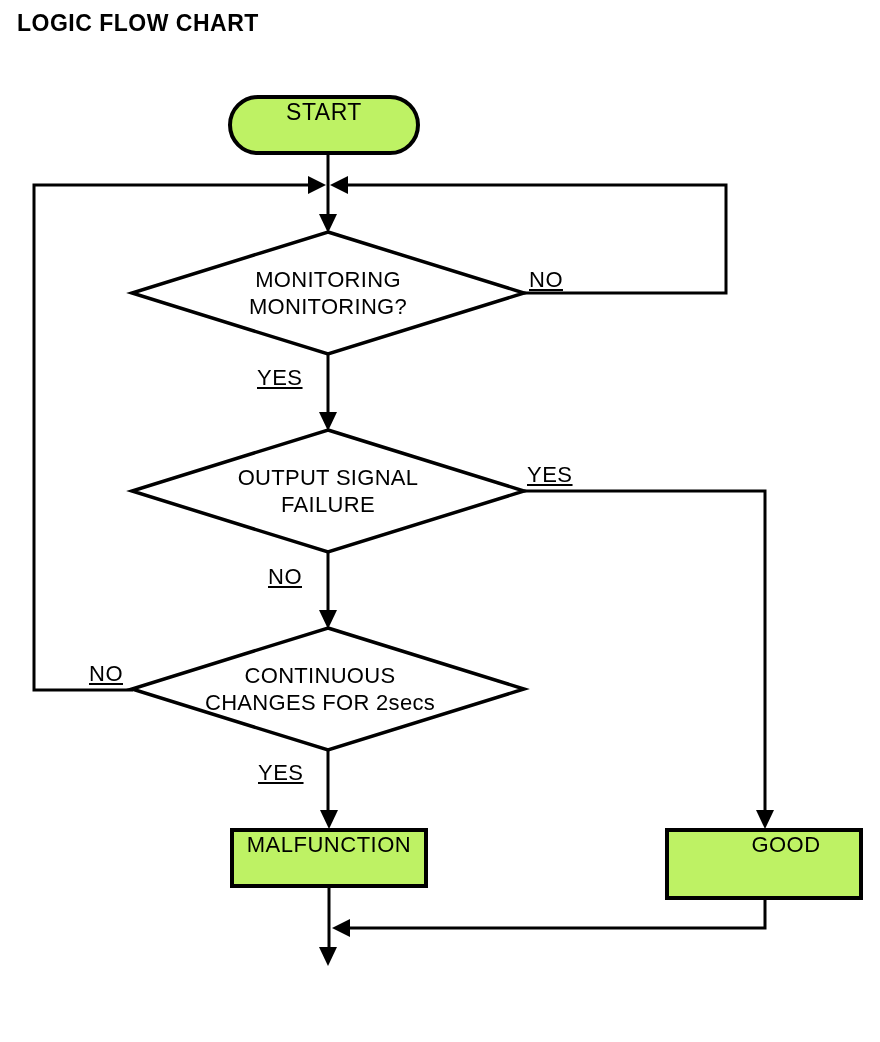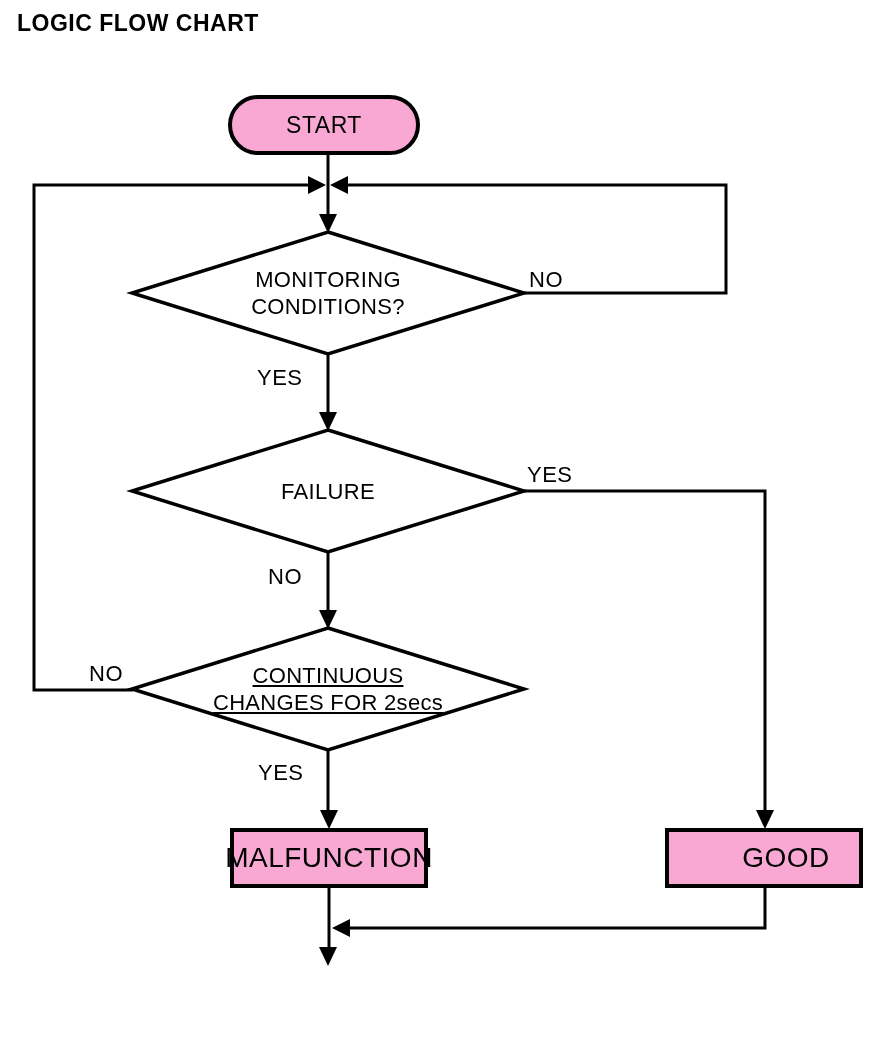--- a/index.html
+++ b/index.html
@@ -28,54 +28,54 @@
   svg.flow {
     position: absolute;
     left: 0;
     top: 0;
     width: 880px;
     height: 1042px;
   }
   .node {
     position: absolute;
     display: flex;
-    align-items: center;
     justify-content: center;
     text-align: center;
     box-sizing: border-box;
-    background: #f9a8d4;
+    background: #bef264;
     font-size: 23px;
     letter-spacing: 0.5px;
     white-space: nowrap;
   }
   .terminator {
     border: 4px solid #000000;
     border-radius: 30px;
   }
   .process {
     border: 4px solid #000000;
-    font-size: 28px;
+    font-size: 22px;
   }
   .decision-label {
     position: absolute;
     display: flex;
     flex-direction: column;
     align-items: center;
     justify-content: center;
     text-align: center;
     font-size: 22px;
     line-height: 27px;
     letter-spacing: 0.3px;
     white-space: nowrap;
   }
   .edge-label {
     position: absolute;
     font-size: 22px;
     letter-spacing: 0.5px;
     white-space: nowrap;
+    text-decoration: underline;
   }
 </style>
 </head>
 <body>
 
 <div class="canvas">
 
   <div class="title">LOGIC FLOW CHART</div>
 
   <svg class="flow" viewBox="0 0 880 1042" xmlns="http://www.w3.org/2000/svg" fill="none" stroke="#000000">
@@ -106,35 +106,36 @@
   </svg>
 
   <div class="node terminator" style="left:228px; top:95px; width:192px; height:60px;">
     <span>START</span>
   </div>
 
   <div class="node process" style="left:230px; top:828px; width:198px; height:60px;">
     <span>MALFUNCTION</span>
   </div>
 
-  <div class="node process" style="left:665px; top:828px; width:198px; height:60px;padding-left:44px;">
+  <div class="node process" style="left:665px; top:828px; width:198px; height:72px;padding-left:44px;">
     <span>GOOD</span>
   </div>
 
 
   <div class="decision-label" style="left:168px; top:262px; width:320px; height:62px;">
     <span>MONITORING</span>
-    <span>CONDITIONS?</span>
+    <span>MONITORING?</span>
   </div>
 
   <div class="decision-label" style="left:168px; top:460px; width:320px; height:62px;">
+    <span>OUTPUT SIGNAL</span>
     <span>FAILURE</span>
   </div>
 
-  <div class="decision-label" style="left:158px; top:658px; width:340px; height:62px;text-decoration:underline;">
+  <div class="decision-label" style="left:150px; top:658px; width:340px; height:62px;">
     <span>CONTINUOUS</span>
     <span>CHANGES FOR 2secs</span>
   </div>
 
   <div class="edge-label" style="left:529px; top:267px;">NO</div>
   <div class="edge-label" style="left:257px; top:365px;">YES</div>
   <div class="edge-label" style="left:527px; top:462px;">YES</div>
   <div class="edge-label" style="left:268px; top:564px;">NO</div>
   <div class="edge-label" style="left:89px; top:661px;">NO</div>
   <div class="edge-label" style="left:258px; top:760px;">YES</div>

